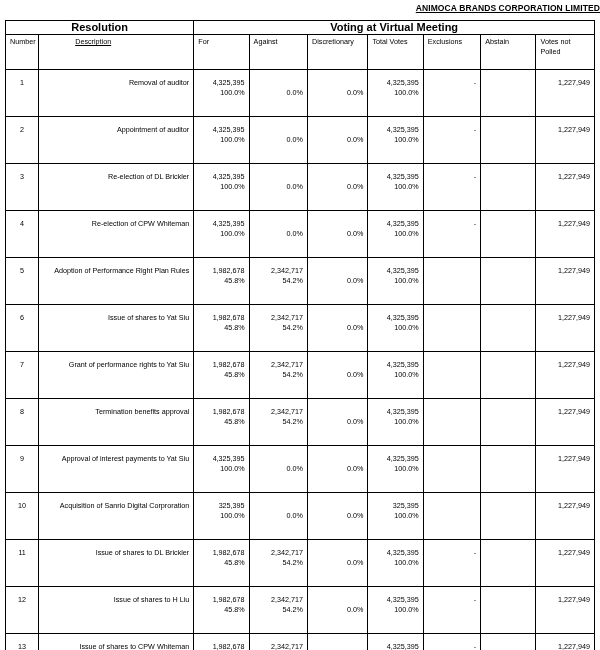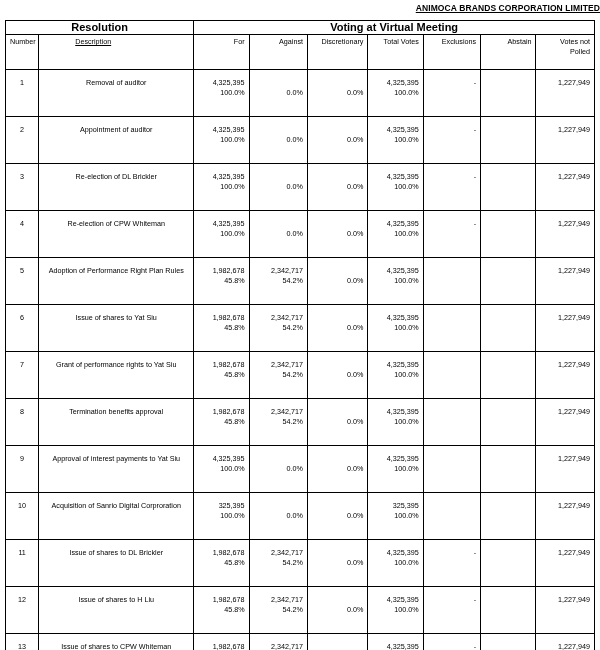--- a/index.html
+++ b/index.html
@@ -67,35 +67,35 @@
   }
 
   
   tr.col-row th {
     height: 32px;
     font-size: 7.2px;
     font-weight: normal;
     padding: 2px 4px 0 4px;
     vertical-align: top;
   }
-  tr.col-row th.h-center { text-align: right; }
+  tr.col-row th.h-center { text-align: left; }
   tr.col-row th.h-left   { text-align: left; }
 
   
   tr.data-row td {
     height: 38px;
     padding: 8px 4px 0 4px;
   }
   td.c-num {
     text-align: center;
     font-weight: bold;
     font-size: 7.3px;
   }
   td.c-desc {
-    text-align: center;
+    text-align: right;
     padding-left: 12px;
     font-size: 7.2px;
     white-space: nowrap;
     overflow: hidden;
   }
   td.c-val {
     text-align: right;
     padding-right: 4px;
     font-size: 7.2px;
   }

